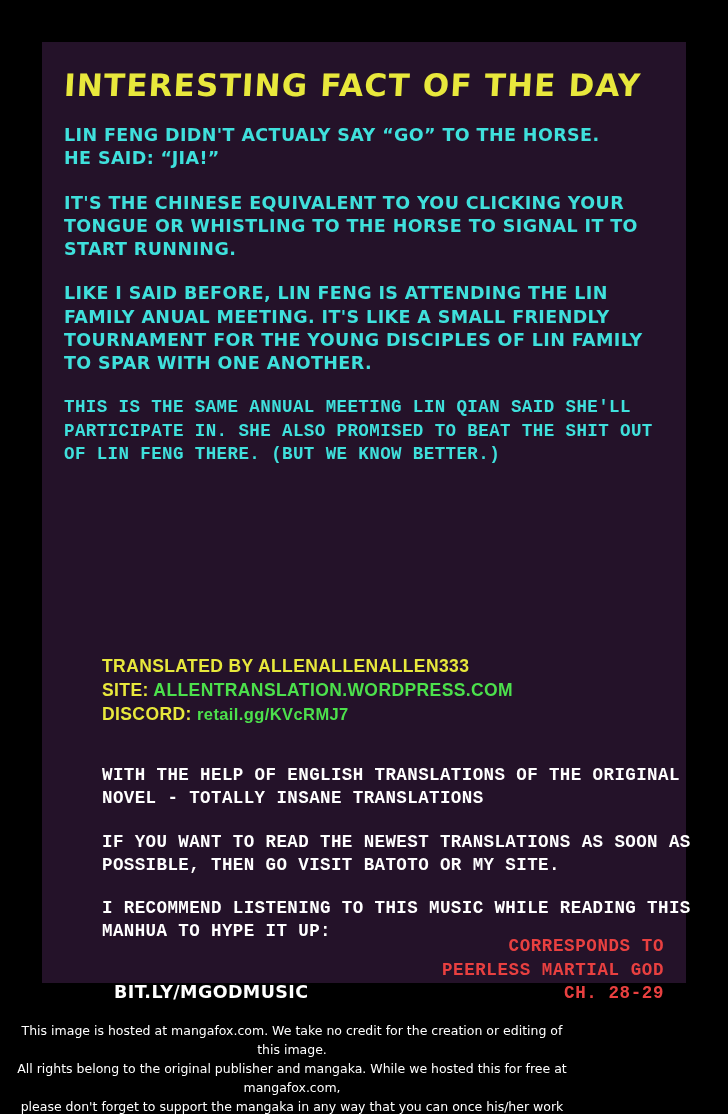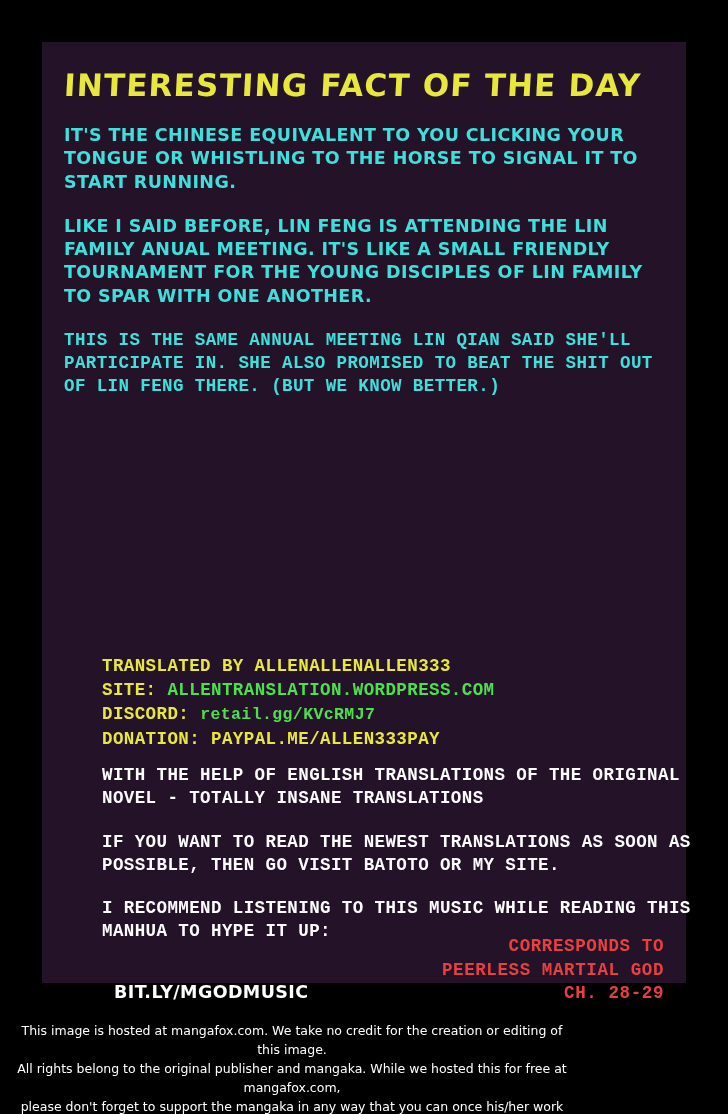--- a/index.html
+++ b/index.html
@@ -56,21 +56,21 @@
     margin-bottom: 12px;
     font-family: Liberation Mono, monospace;
   }
   .credits {
     position: absolute;
     left: 60px;
     top: 612px;
     width: 600px;
   }
   .credit-line {
-    font-family: Liberation Mono, monospace;
+    font-family: Liberation Sans, sans-serif;
     font-weight: bold;
     font-size: 17.5px;
     line-height: 1.38;
     letter-spacing: 0.4px;
     text-transform: uppercase;
     color: #e8e83c;
   }
   .credit-line .val-green {
     color: #4ce04c;
     text-transform: uppercase;
@@ -142,40 +142,38 @@
 </head>
 <body>
 
 <div class="page">
 
   <div class="panel">
 
     <h1 class="title">Interesting fact of the day</h1>
 
     <div class="body-text">
+      <p class="para" style="white-space: pre-line;">Lin Feng didn't actualy say “Go” to the horse.
+He said: “Jia!”</p>
       <p class="para">It's the Chinese equivalent to you clicking your tongue or whistling to the horse to signal it to start running.</p>
       <p class="para">Like I said before, Lin Feng is attending the Lin Family Anual Meeting. It's like a small friendly tournament for the young disciples of Lin Family to spar with one another.</p>
       <p class="para">This is the same annual meeting Lin Qian said she'll participate in. She also promised to beat the shit out of Lin Feng there. (But we know better.)</p>
     </div>
 
     <div class="credits">
       <div class="credit-line">
         <span>Translated by AllenAllenAllen333</span>
       </div>
       <div class="credit-line">
         <span>Site:</span>
         <span class="val-green">allentranslation.wordpress.com</span>
       </div>
       <div class="credit-line">
         <span>Discord:</span>
         <span class="val-green-lower">retail.gg/KVcRMJ7</span>
-      </div>
-      <div class="credit-line">
-        <span>Donation:</span>
-        <span class="val-yellow">paypal.me/allen333pay</span>
       </div>
     </div>
 
     <div class="notes">
       <p class="note-para">With the help of English translations of the original novel - Totally Insane Translations</p>
       <p class="note-para">If you want to read the newest translations as soon as possible, then go visit Batoto or my site.</p>
       <p class="note-para">I recommend listening to this music while reading this manhua to hype it up:</p>
     </div>
 
     <div class="music-link">bit.ly/mgodmusic</div>

